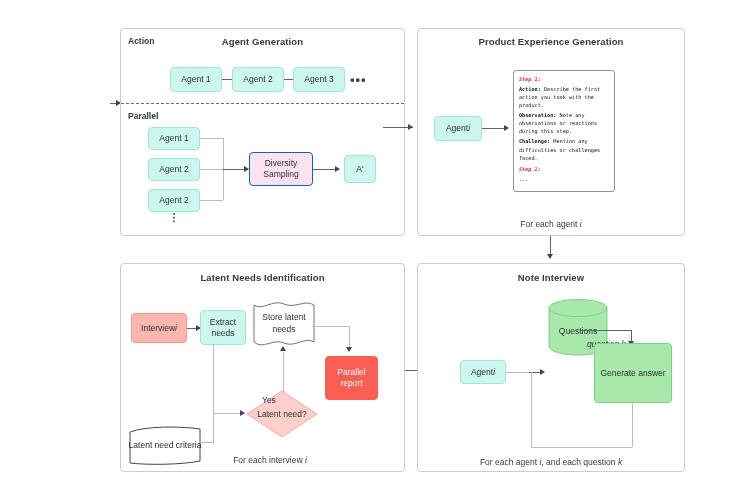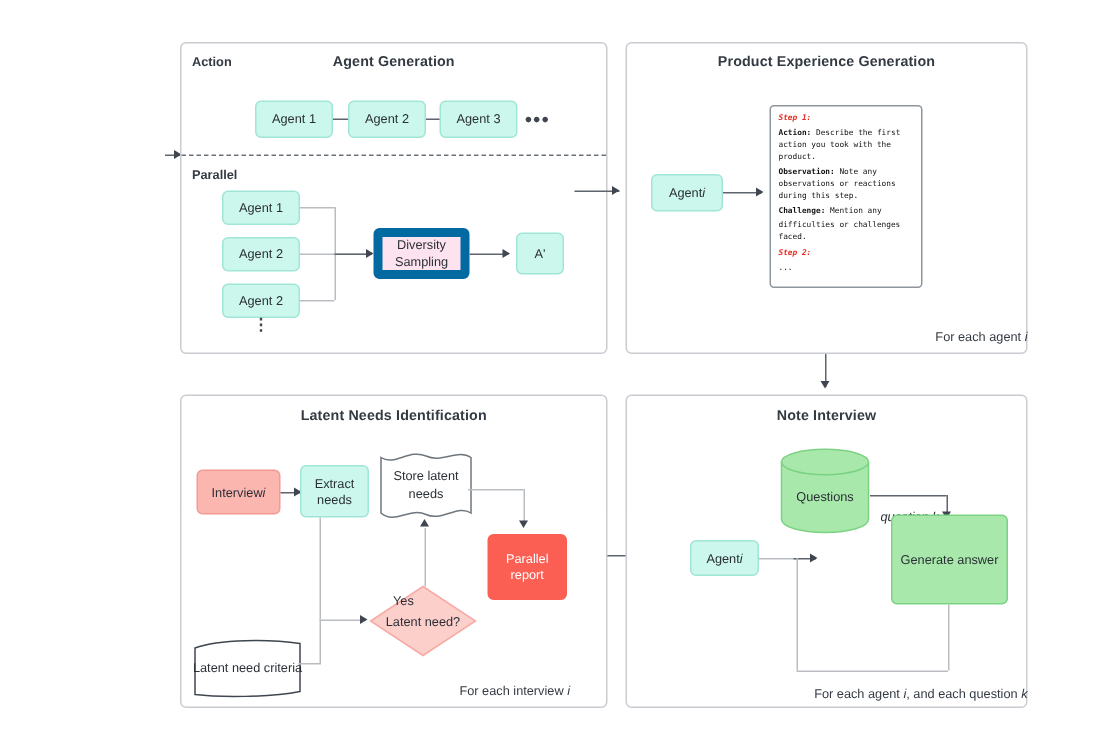--- a/index.html
+++ b/index.html
@@ -5,29 +5,29 @@
   html,body{margin:0;padding:0;background:#ffffff;}
   body{width:734px;height:495px;position:relative;overflow:hidden;
        font-family:"Liberation Sans", sans-serif;color:#2a2f36;}
   .canvas{position:absolute;inset:0;}
   .abs{position:absolute;box-sizing:border-box;}
 
   
   .panel{border:1px solid #c9ccd1;border-radius:4px;background:#ffffff;}
   .panel-title{position:absolute;text-align:center;font-size:9.5px;font-weight:bold;
                color:#333a42;letter-spacing:.1px;white-space:nowrap;}
-  .panel-caption{position:absolute;text-align:right;font-size:8.5px;color:#333a42;
+  .panel-caption{position:absolute;text-align:center;font-size:8.5px;color:#333a42;
                  white-space:nowrap;}
   .sec-label{position:absolute;font-size:8.5px;font-weight:bold;color:#333a42;}
 
   
   .node{display:flex;align-items:center;justify-content:center;text-align:center;
         border-radius:4px;font-size:8.5px;line-height:1.25;}
   .mint{background:#ccf7ec;border:1px solid #9fe6d6;color:#2a2f36;}
-  .pinkbox{background:#fde3ef;border:6px solid #0369a1;color:#2a2f36;}
+  .pinkbox{background:#fde3ef;border:1px solid #0369a1;color:#2a2f36;}
   .salmon{background:#fbb6b0;border:1px solid #f59a93;color:#2a2f36;}
   .redsolid{background:#fb5e52;border:1px solid #fb5e52;color:#ffffff;}
   .greenbox{background:#a8e9ab;border:1px solid #7cd183;color:#2a2f36;}
 
   
   .ln{position:absolute;background:#5d646d;}
   .lnh{height:1px;}
   .lnv{width:1px;}
   .lngray{background:#b9bdc2;}
   .arrow{position:absolute;width:0;height:0;}
@@ -139,21 +139,21 @@
   <div class="panel-caption" style="left:417px;top:219px;width:268px;">
     <span>For each agent <i>i</i></span>
   </div>
 
   <div class="ln lnv" style="left:550px;top:236px;width:1px;height:22px;"></div>
   <div class="arrow ar-d" style="left:546.5px;top:254px;"></div>
 
   <div class="panel abs" style="left:417px;top:263px;width:268px;height:209px;"></div>
   <div class="panel-title" style="left:417px;top:272px;width:268px;">Note Interview</div>
 
-  <div class="cyl" style="left:520px;top:298px;width:60px;height:58px;">
+  <div class="cyl" style="left:548px;top:298px;width:60px;height:58px;">
     <svg width="60" height="58" viewBox="0 0 60 58">
       <path d="M1 10 L1 48 C1 53.5, 14 57, 30 57 C46 57, 59 53.5, 59 48 L59 10 Z" fill="#a8e9ab" stroke="#7cd183" stroke-width="1"></path>
       <ellipse cx="30" cy="10" rx="29" ry="8.5" fill="#a8e9ab" stroke="#7cd183" stroke-width="1"></ellipse>
     </svg>
     <div class="lbl" style="top:8px;">Questions</div>
   </div>
 
   <div class="edge-label ital" style="left:587px;top:311px;">
     <span>question k</span>
   </div>

